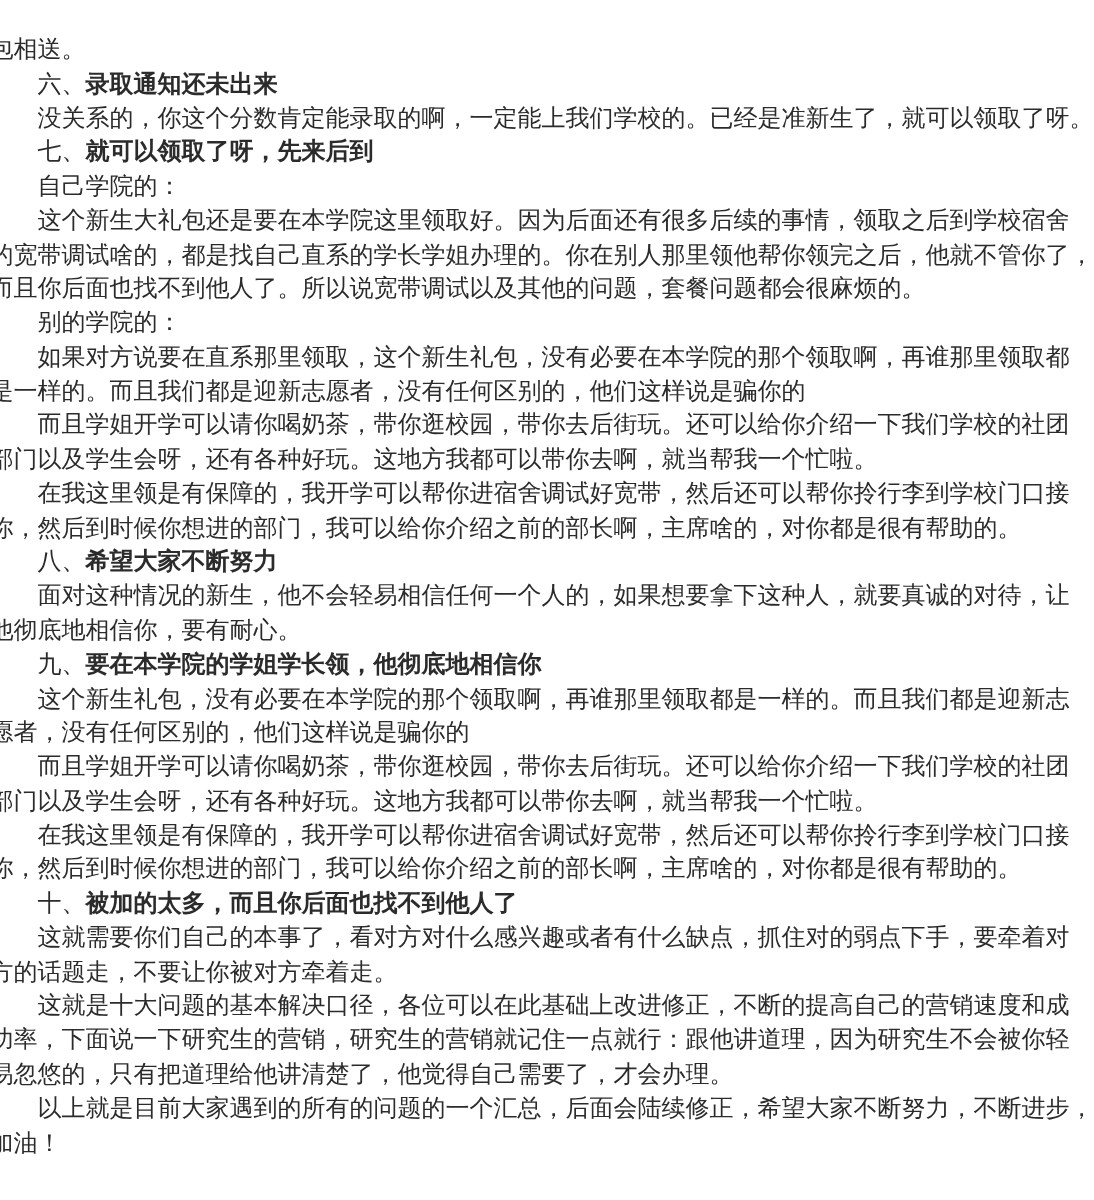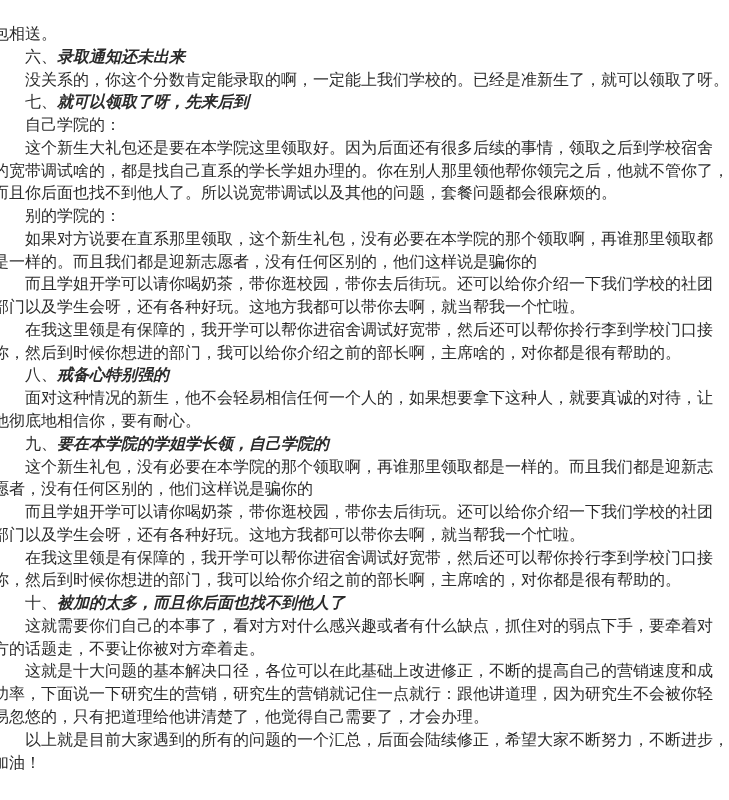--- a/index.html
+++ b/index.html
@@ -27,21 +27,20 @@
     color: #2b2b2b;
     white-space: nowrap;
     letter-spacing: 0px;
   }
   .line.first,
   .line.heading {
     padding-left: 32px;  
   }
   .line.heading .htitle {
     font-weight: bold;
-    font-style: italic;
   }
   .line.heading .hnum {
     font-weight: normal;
   }
 </style>
 </head>
 <body>
 
 <div class="page">
   <div class="lines">
@@ -53,24 +52,24 @@
       <div class="line first">这个新生大礼包还是要在本学院这里领取好。因为后面还有很多后续的事情，领取之后到学校宿舍</div>
       <div class="line cont">的宽带调试啥的，都是找自己直系的学长学姐办理的。你在别人那里领他帮你领完之后，他就不管你了，</div>
       <div class="line cont">而且你后面也找不到他人了。所以说宽带调试以及其他的问题，套餐问题都会很麻烦的。</div>
       <div class="line first">别的学院的：</div>
       <div class="line first">如果对方说要在直系那里领取，这个新生礼包，没有必要在本学院的那个领取啊，再谁那里领取都</div>
       <div class="line cont">是一样的。而且我们都是迎新志愿者，没有任何区别的，他们这样说是骗你的</div>
       <div class="line first">而且学姐开学可以请你喝奶茶，带你逛校园，带你去后街玩。还可以给你介绍一下我们学校的社团</div>
       <div class="line cont">部门以及学生会呀，还有各种好玩。这地方我都可以带你去啊，就当帮我一个忙啦。</div>
       <div class="line first">在我这里领是有保障的，我开学可以帮你进宿舍调试好宽带，然后还可以帮你拎行李到学校门口接</div>
       <div class="line cont">你，然后到时候你想进的部门，我可以给你介绍之前的部长啊，主席啥的，对你都是很有帮助的。</div>
-      <div class="line heading"><span class="hnum">八、</span><span class="htitle">戒备心特别强的</span></div>
+      <div class="line heading"><span class="hnum">八、</span><span class="htitle">希望大家不断努力</span></div>
       <div class="line first">面对这种情况的新生，他不会轻易相信任何一个人的，如果想要拿下这种人，就要真诚的对待，让</div>
       <div class="line cont">他彻底地相信你，要有耐心。</div>
-      <div class="line heading"><span class="hnum">九、</span><span class="htitle">要在本学院的学姐学长领，自己学院的</span></div>
+      <div class="line heading"><span class="hnum">九、</span><span class="htitle">要在本学院的学姐学长领，他彻底地相信你</span></div>
       <div class="line first">这个新生礼包，没有必要在本学院的那个领取啊，再谁那里领取都是一样的。而且我们都是迎新志</div>
       <div class="line cont">愿者，没有任何区别的，他们这样说是骗你的</div>
       <div class="line first">而且学姐开学可以请你喝奶茶，带你逛校园，带你去后街玩。还可以给你介绍一下我们学校的社团</div>
       <div class="line cont">部门以及学生会呀，还有各种好玩。这地方我都可以带你去啊，就当帮我一个忙啦。</div>
       <div class="line first">在我这里领是有保障的，我开学可以帮你进宿舍调试好宽带，然后还可以帮你拎行李到学校门口接</div>
       <div class="line cont">你，然后到时候你想进的部门，我可以给你介绍之前的部长啊，主席啥的，对你都是很有帮助的。</div>
       <div class="line heading"><span class="hnum">十、</span><span class="htitle">被加的太多，而且你后面也找不到他人了</span></div>
       <div class="line first">这就需要你们自己的本事了，看对方对什么感兴趣或者有什么缺点，抓住对的弱点下手，要牵着对</div>
       <div class="line cont">方的话题走，不要让你被对方牵着走。</div>
       <div class="line first">这就是十大问题的基本解决口径，各位可以在此基础上改进修正，不断的提高自己的营销速度和成</div>

